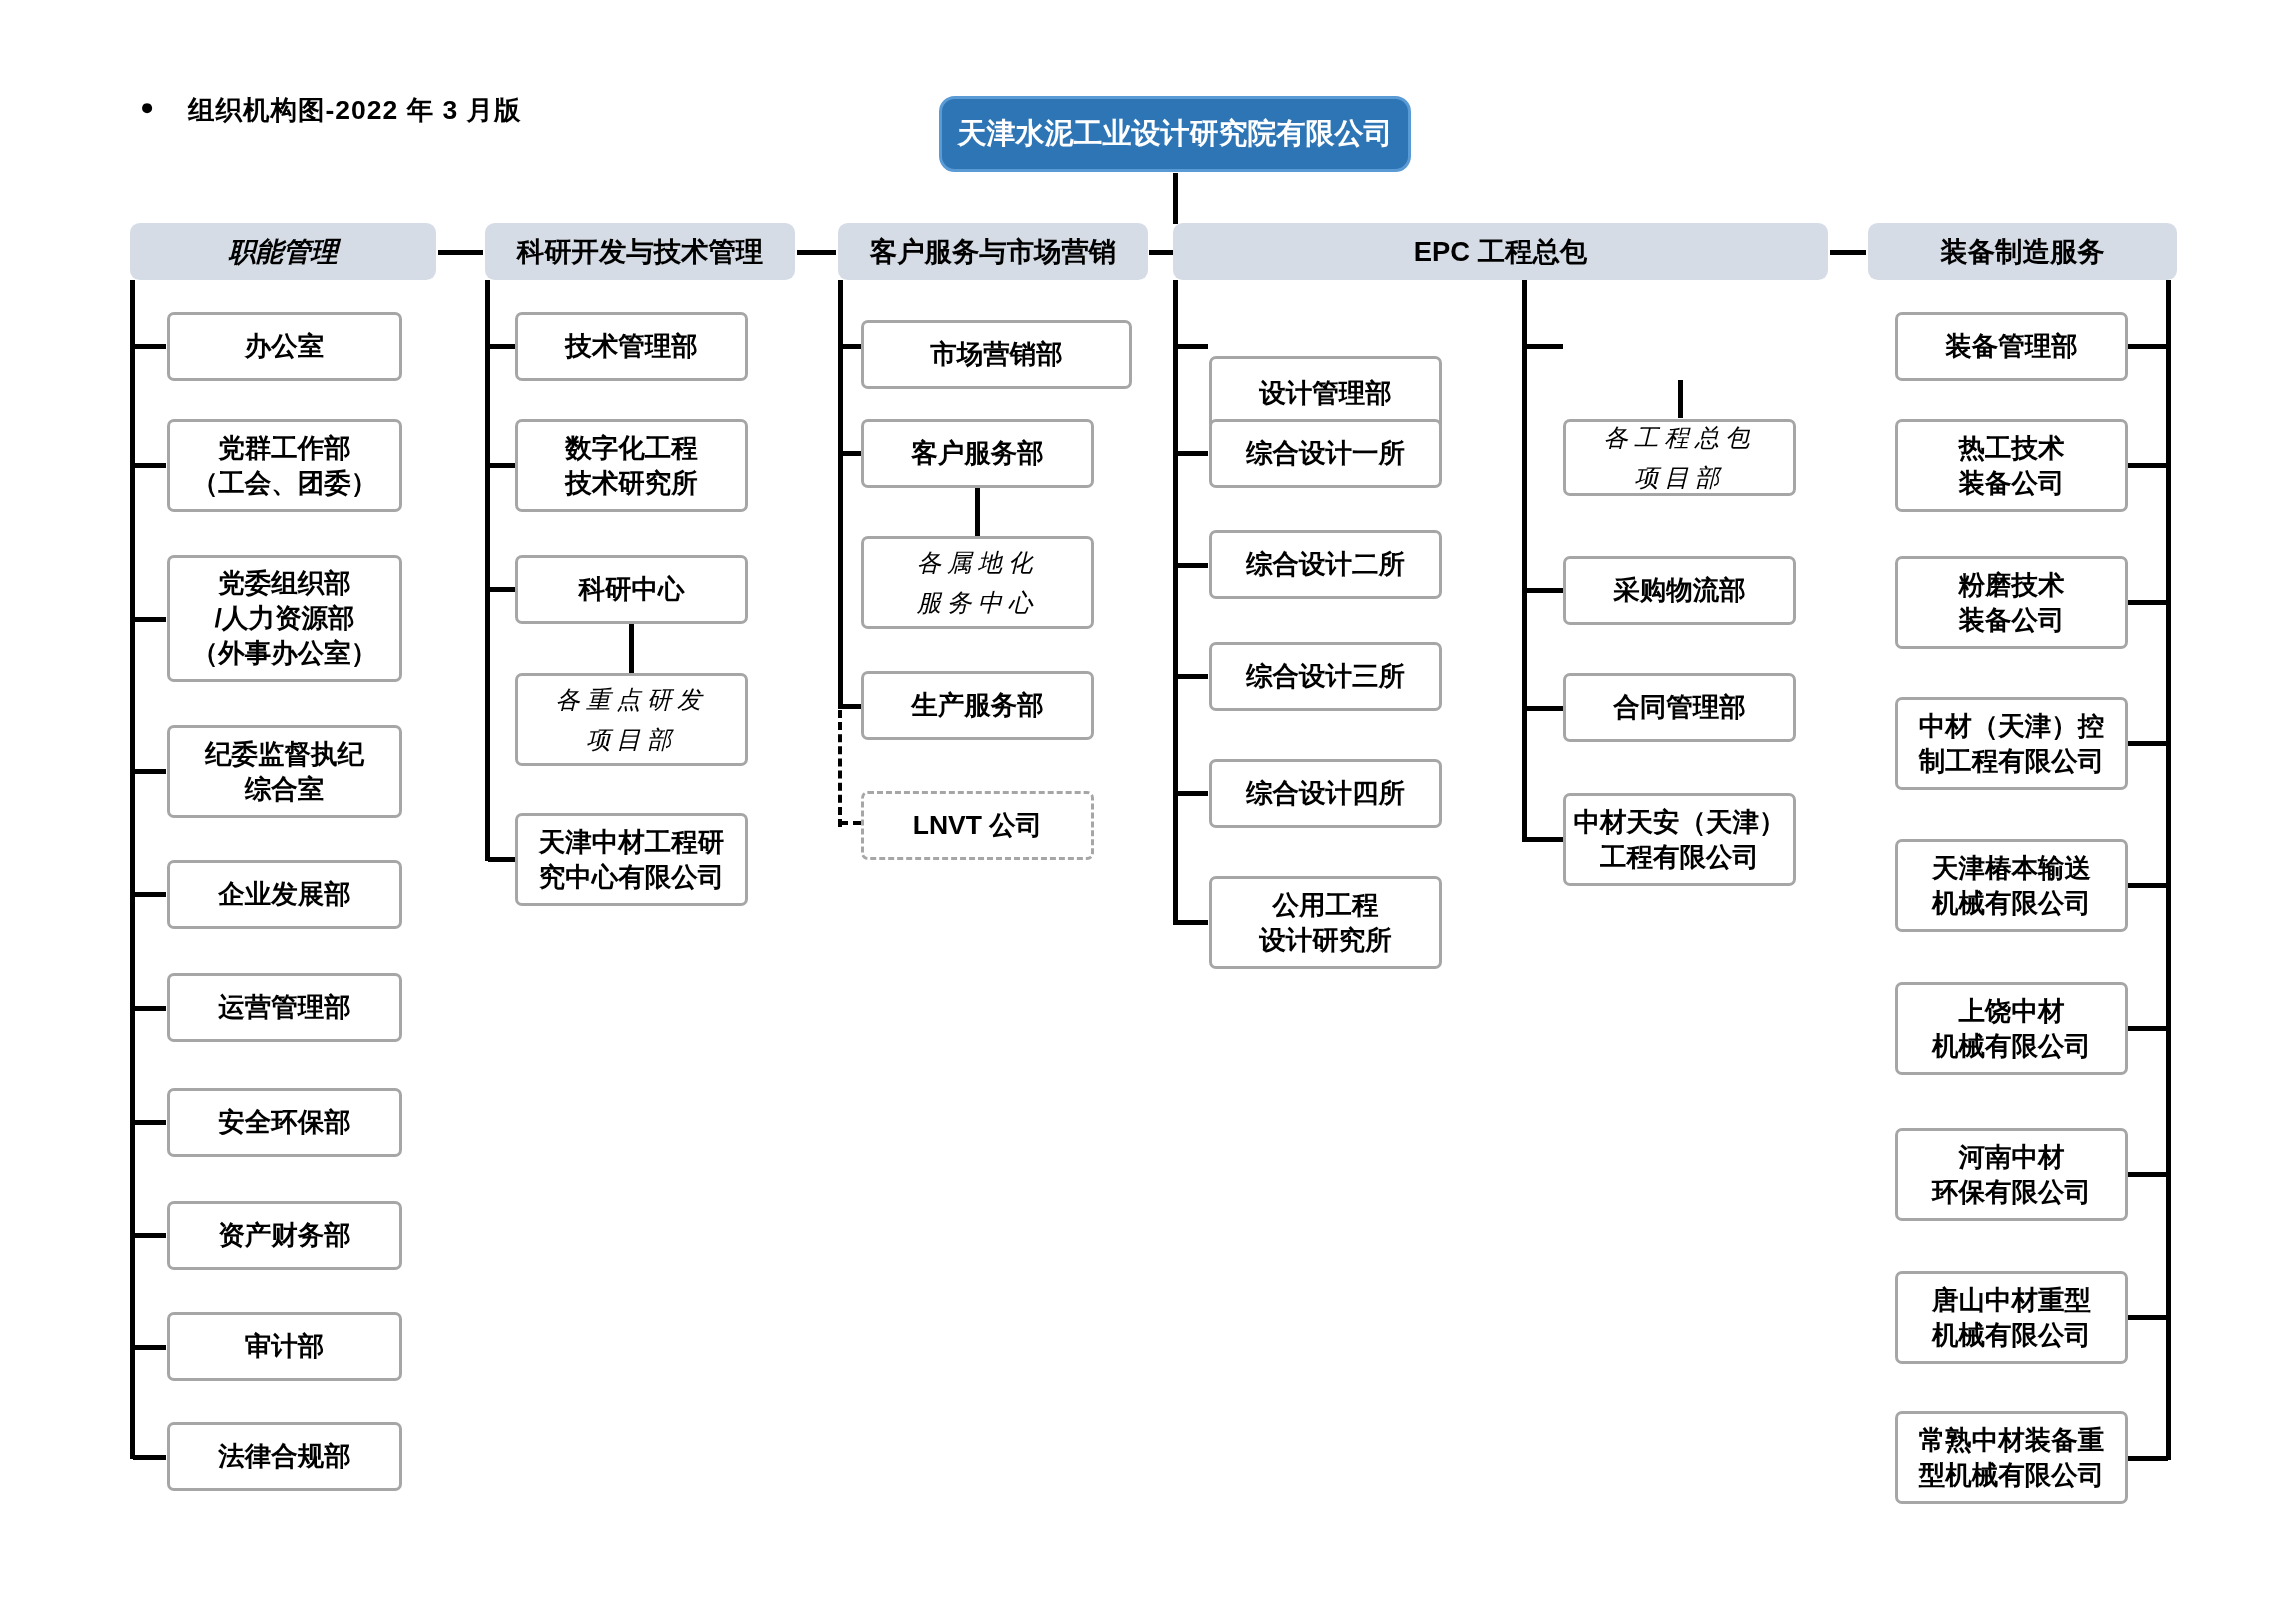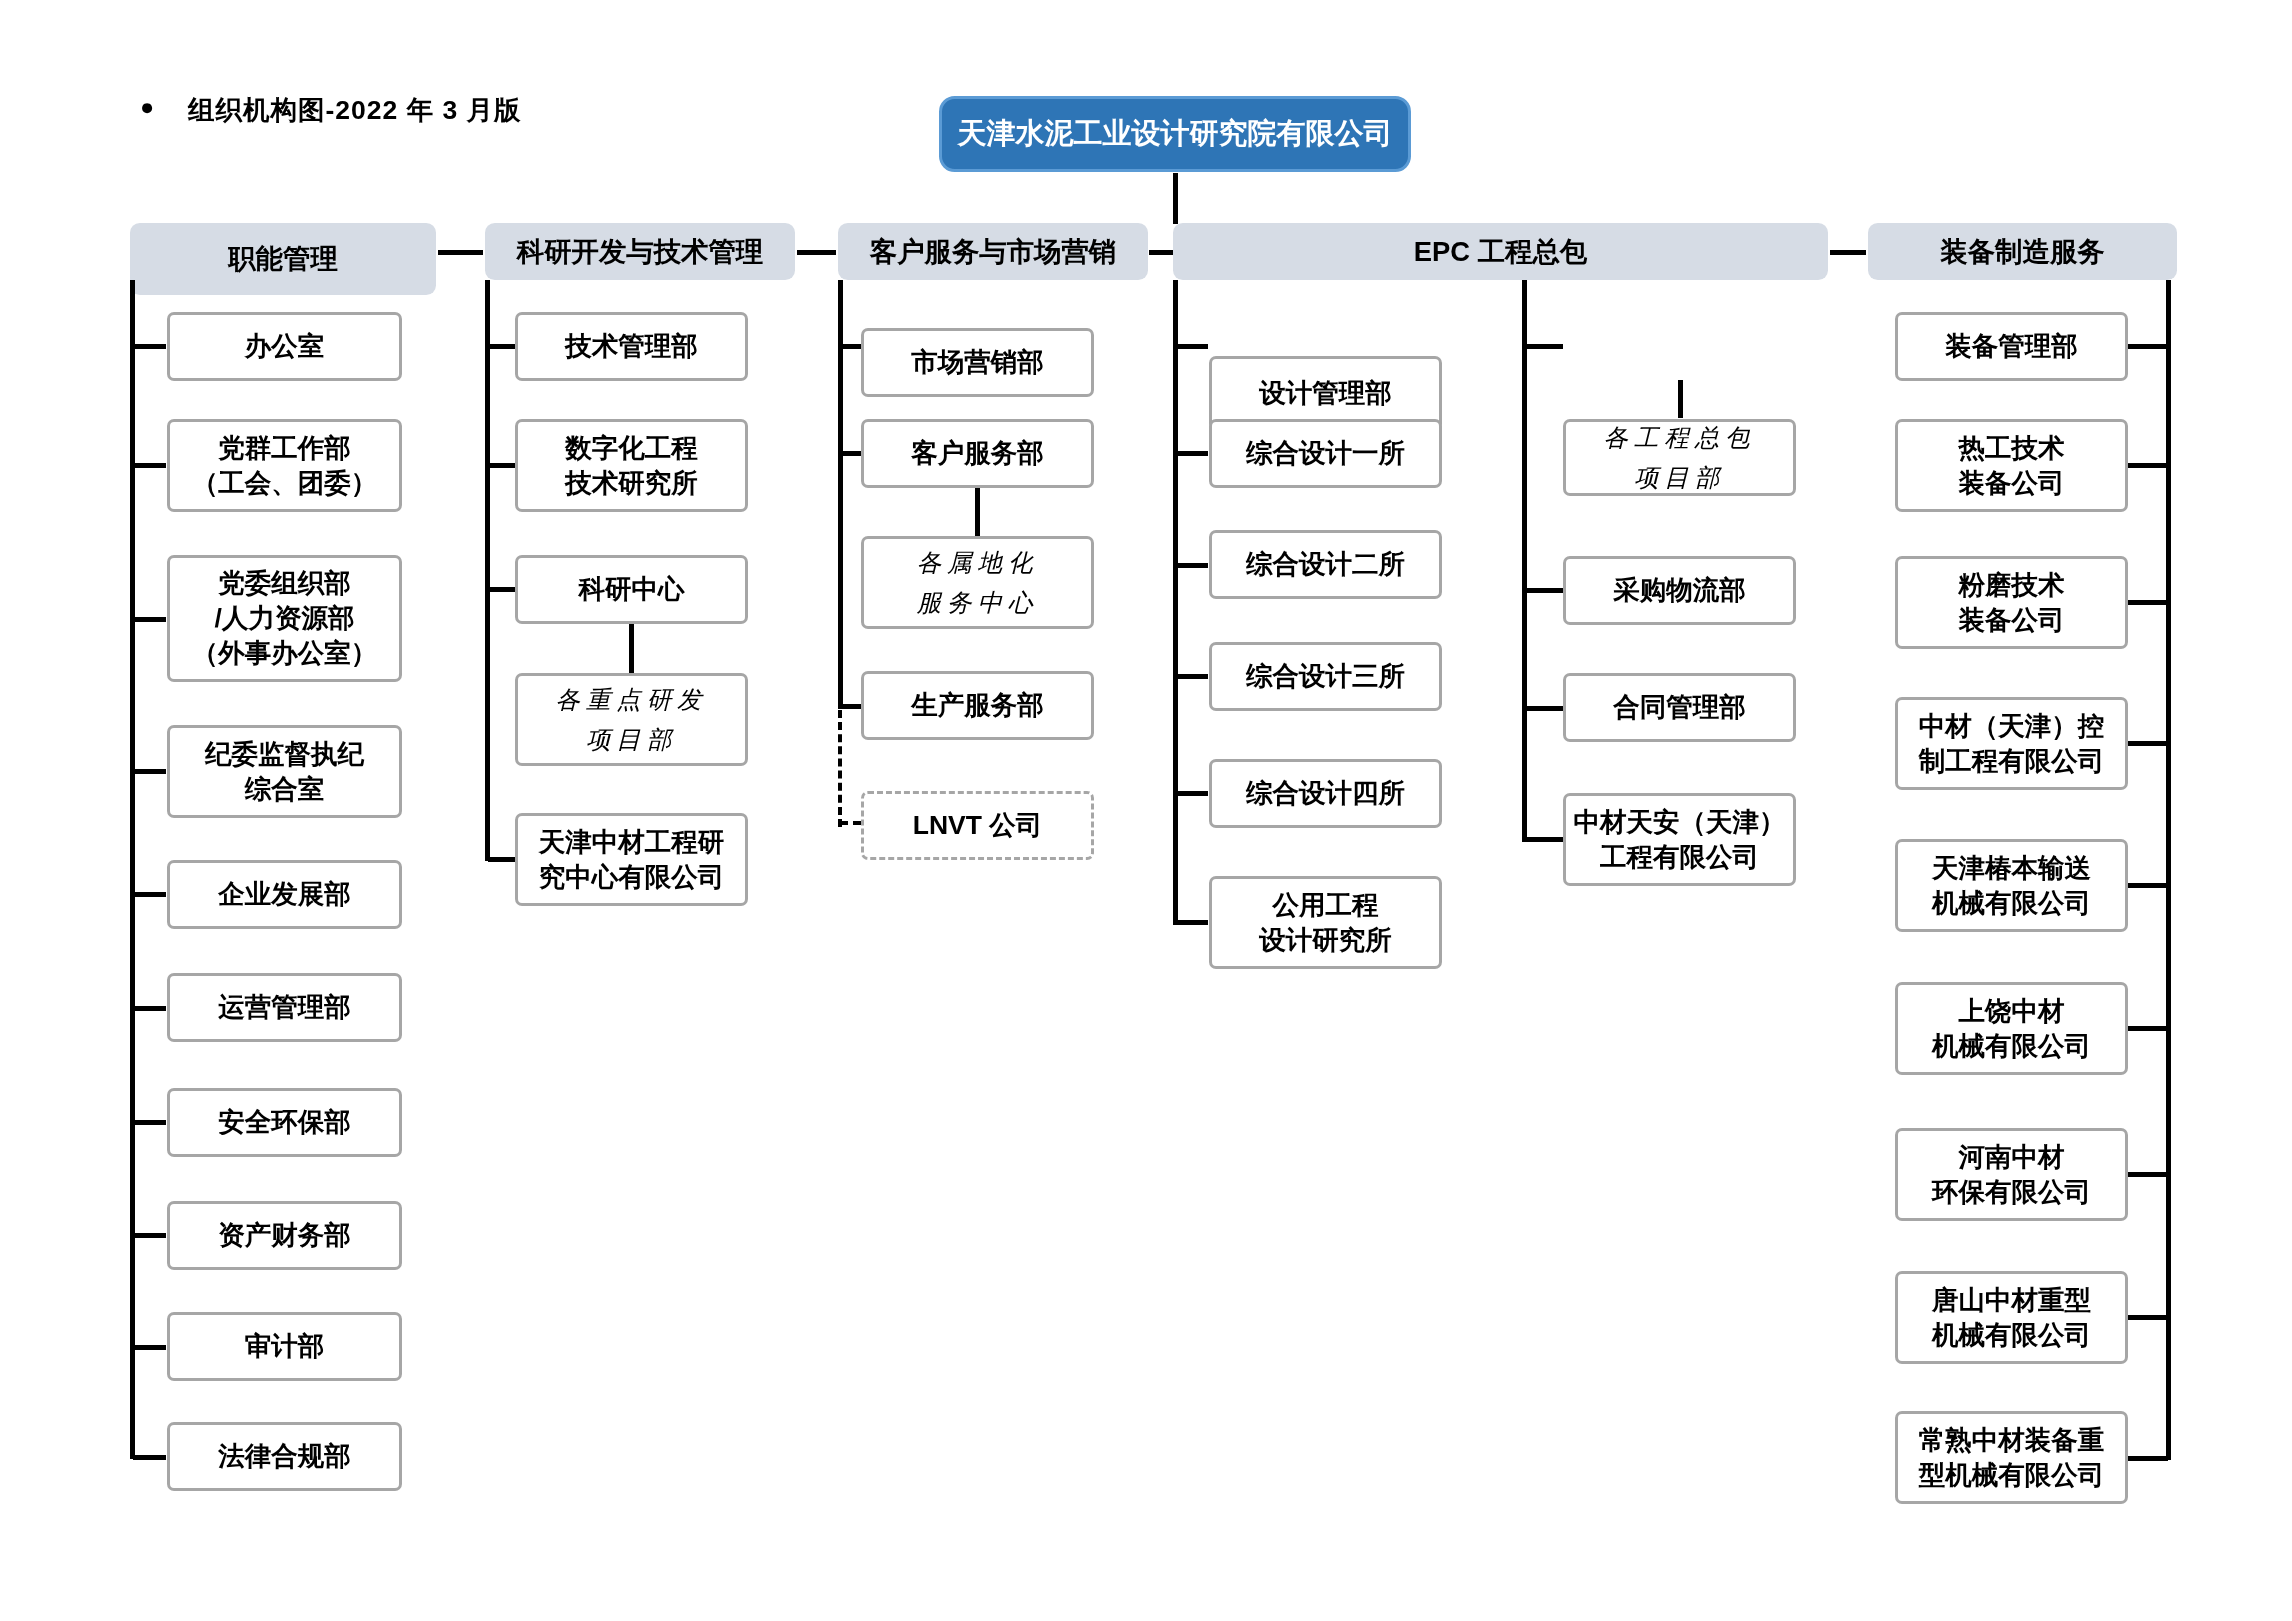--- a/index.html
+++ b/index.html
@@ -31,21 +31,21 @@
 <div class="canvas">
 
   <div class="bullet" style="left:140px;top:94px;">●</div>
   <div class="doc-title" style="left:188px;top:92px;">组织机构图-2022 年 3 月版</div>
 
   <div class="rootbox" style="left:939px;top:96px;width:472px;height:76px;">
     <span>天津水泥工业设计研究院有限公司</span>
   </div>
   <div class="v" style="left:1173px;top:173px;height:51px;"></div>
 
-  <div class="header" style="left:130px;top:223px;width:306px;height:72px;">
+  <div class="header" style="left:130px;top:223px;width:306px;height:57px;font-style:italic;">
     <span>职能管理</span>
   </div>
   <div class="header" style="left:485px;top:223px;width:310px;height:57px;">
     <span>科研开发与技术管理</span>
   </div>
   <div class="header" style="left:838px;top:223px;width:310px;height:57px;">
     <span>客户服务与市场营销</span>
   </div>
   <div class="header" style="left:1173px;top:223px;width:655px;height:57px;">
     <span>EPC 工程总包</span>
@@ -137,21 +137,21 @@
       <span>天津中材工程研
 究中心有限公司</span>
     </div>
 
   <div class="h" style="left:841px;top:344px;width:19.6px;"></div>
   <div class="h" style="left:841px;top:451px;width:19.6px;"></div>
   <div class="h" style="left:841px;top:704px;width:19.6px;"></div>
   <div class="v" style="left:975px;top:487px;height:49px;"></div>
   <div class="hd" style="left:840px;top:821px;width:20.6px;"></div>
 
-  <div class="node" style="left:861px;top:328px;width:233px;height:69px;">
+  <div class="node" style="left:861px;top:320px;width:271px;height:69px;">
       <span>市场营销部</span>
     </div>
   <div class="node" style="left:861px;top:419px;width:233px;height:69px;">
       <span>客户服务部</span>
     </div>
   <div class="node kai" style="left:861px;top:536px;width:233px;height:93px;">
       <span>各属地化
 服务中心</span>
     </div>
   <div class="node" style="left:861px;top:671px;width:233px;height:69px;">

